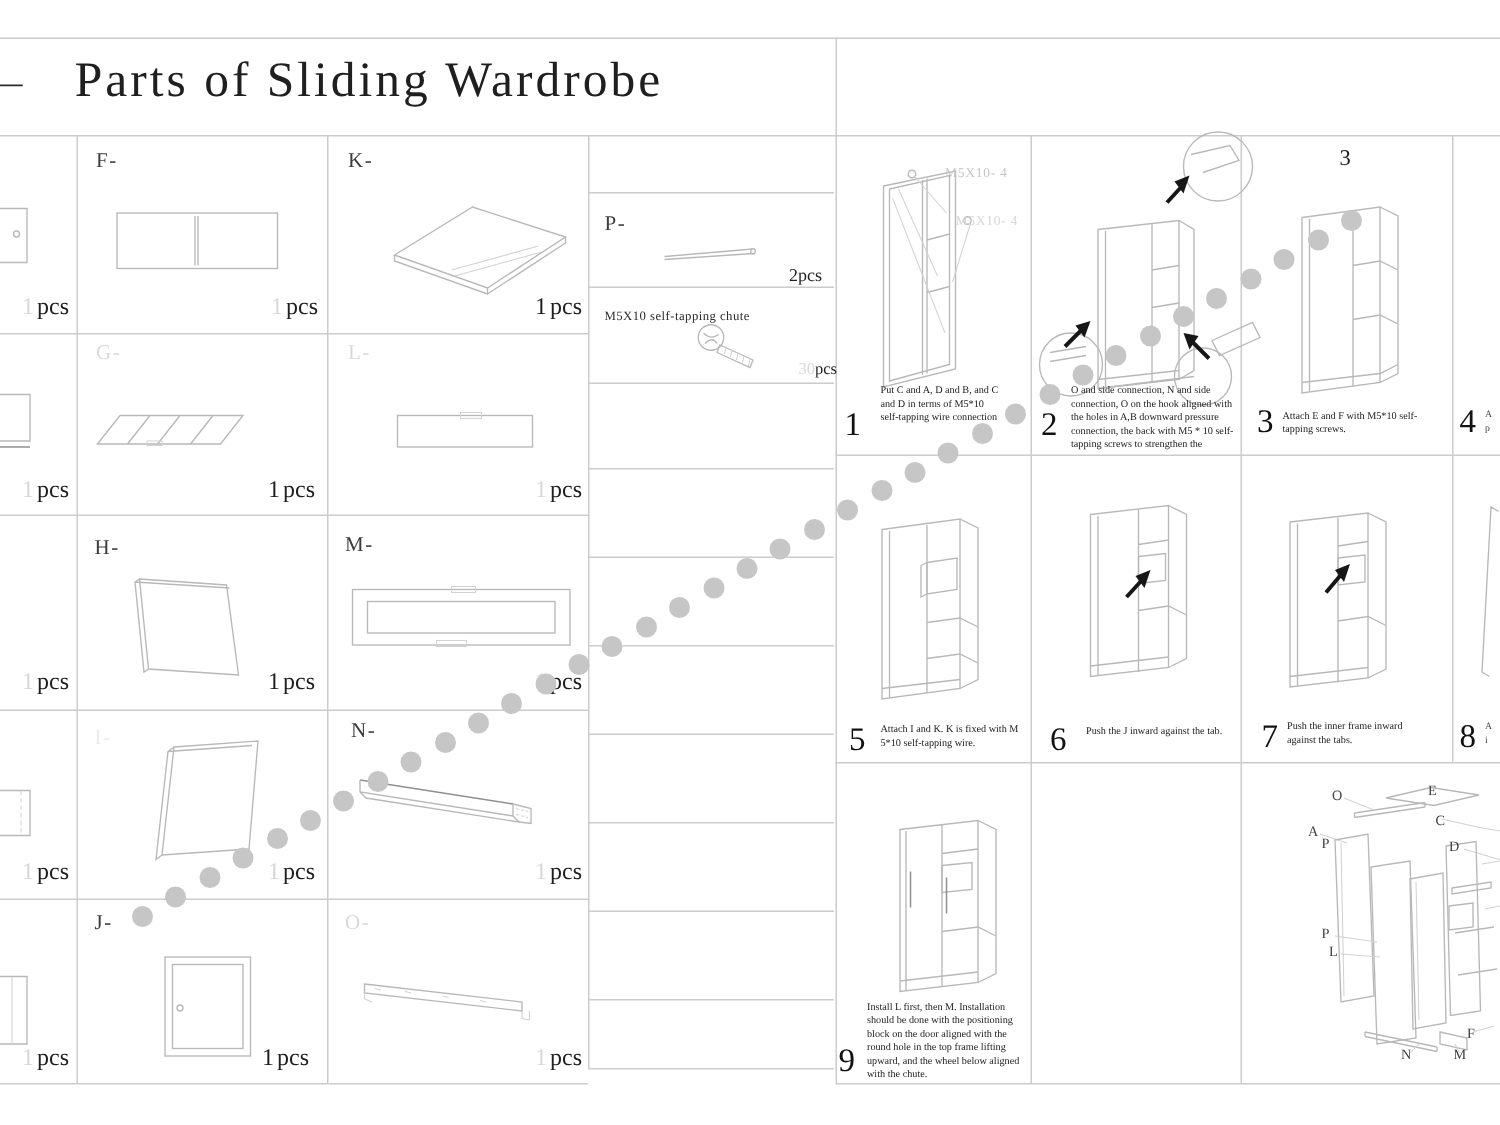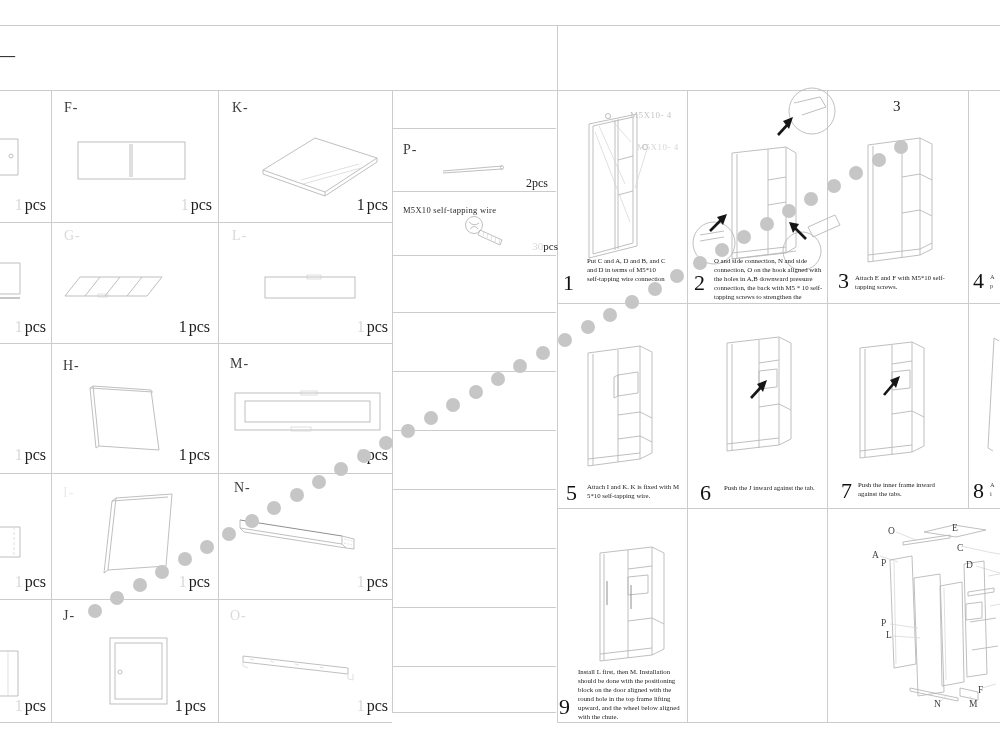--- a/index.html
+++ b/index.html
@@ -64,20 +64,21 @@
     <div class="vl" style="left:51px;top:90px;height:632px"></div>
     <div class="vl" style="left:218px;top:90px;height:632px"></div>
     <div class="vl" style="left:392px;top:90px;height:622px"></div>
     <div class="vl" style="left:557px;top:25px;height:697px"></div>
     <div class="vl" style="left:687px;top:90px;height:632px"></div>
     <div class="vl" style="left:827px;top:90px;height:632px"></div>
     <div class="vl" style="left:968px;top:90px;height:418px"></div>
   </div>
 
   <span class="edge-mark">—</span>
+  <div class="title-l">Parts of Sliding Wardrobe</div>
 
   <div>
     <svg style="left:0;top:136px" width="24" height="44" viewBox="0 0 24 44">
       <path class="ln" d="M-6,3 L18,3 L18,39 L-6,39"></path>
         <circle class="ln" cx="11" cy="20" r="2"></circle>
       </svg>
     <div class="qty" style="left:0;top:196px;width:46px">
       <span class="n nl">1</span><span>pcs</span></div>
 
     <svg style="left:0;top:258px" width="24" height="46" viewBox="0 0 24 46">
@@ -197,21 +198,21 @@
 
   <div>
     <span class="plabel t-dark" style="left:403px;top:142px">P-</span>
     <svg style="left:440px;top:160px" width="70" height="18" viewBox="0 0 70 18">
       <path class="ln" d="M3,11 L62,6 M3,13 L62,9"></path>
         <ellipse class="ln" cx="62" cy="7.5" rx="1.5" ry="1.8"></ellipse>
       </svg>
     <div class="qty-sm" style="left:470px;top:176px;width:78px">
       <span class="nd">2</span><span>pcs</span></div>
 
-    <div class="wire-label" style="left:403px;top:205px">M5X10 self-tapping wire</div>
+    <div class="wire-label" style="left:403px;top:205px">M5X10 self-tapping chute</div>
     <svg style="left:462px;top:214px" width="52" height="36" viewBox="0 0 52 36">
       <circle class="ln" cx="12" cy="11" r="8.5"></circle>
       <path class="ln" d="M7,8 Q12,13 17,9 M8,15 Q13,10 16,15"></path>
       <path class="ln" d="M18,16 L40,26 L38,31 L16,21 Z"></path>
       <path class="lt" d="M22,17 L21,22 M26,19 L25,24 M30,21 L29,26 M34,23 L33,28 M38,25 L37,30"></path>
       </svg>
     <div class="qty-sm" style="left:480px;top:240px;width:78px;font-size:11px">
       <span class="nl">30</span><span class="nd">pcs</span></div>
   </div>
 

